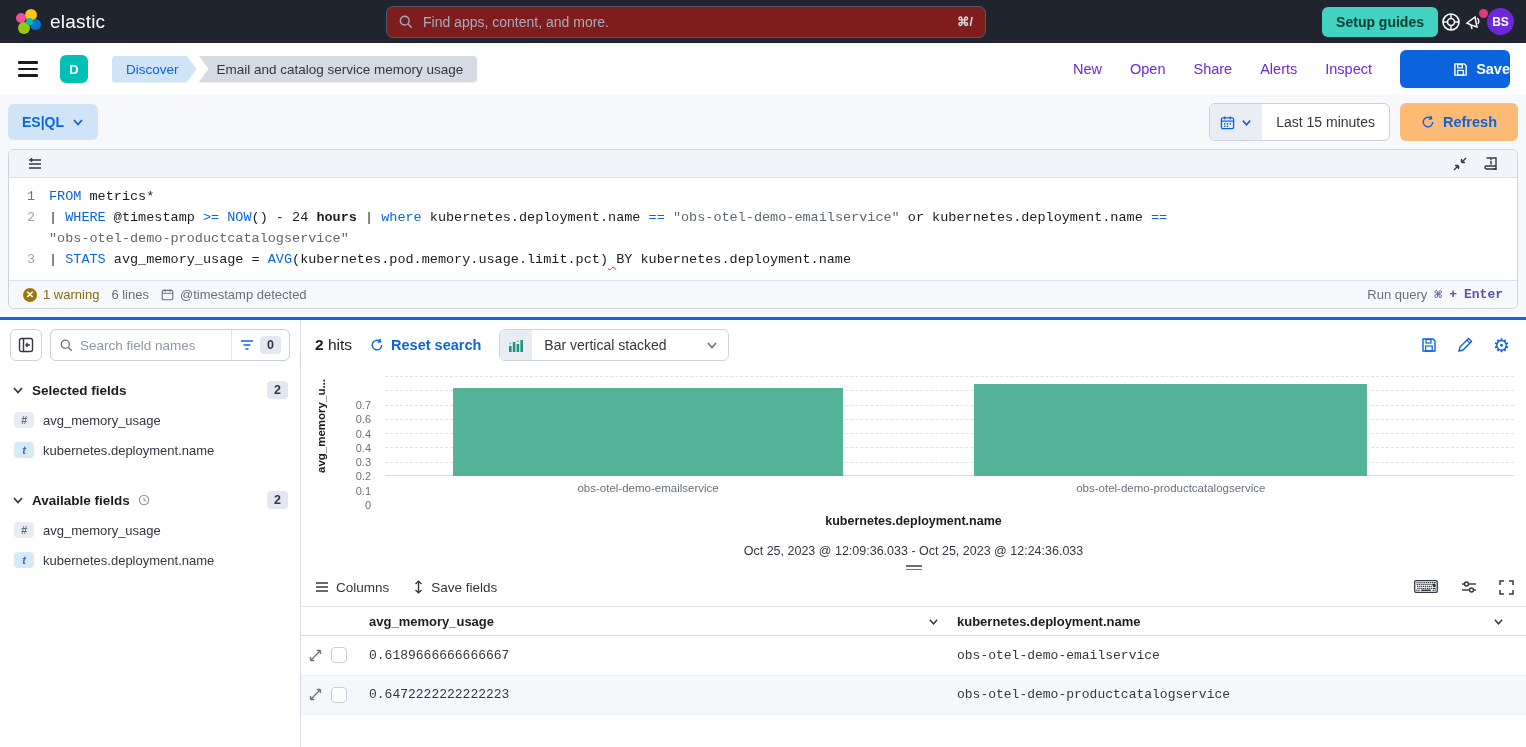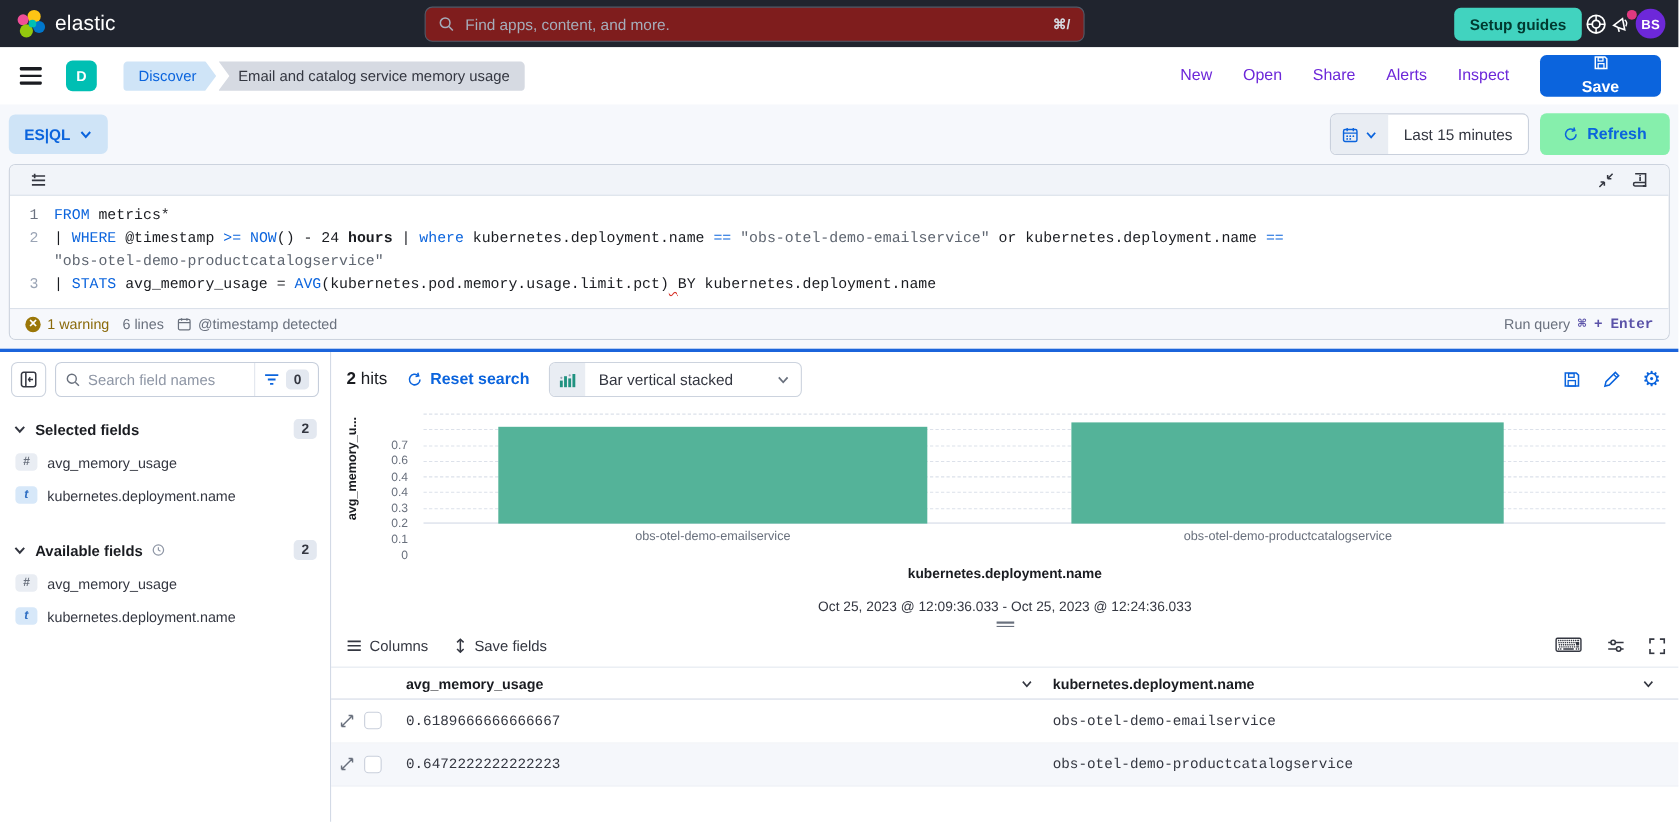--- a/index.html
+++ b/index.html
@@ -32,32 +32,32 @@
   .space-badge { width:28px; height:28px; border-radius:6px; background:#00bfb3; color:#fff; font-weight:700;
     font-size:13px; display:flex; align-items:center; justify-content:center; margin-left:6px; }
   .crumbs { display:flex; align-items:center; margin-left:10px; }
   .crumb-app { background:#cfe4f7; color:#0b64dd; font-size:13.5px; font-weight:500; padding:6px 18px 6px 14px;
     clip-path:polygon(0 0, calc(100% - 10px) 0, 100% 50%, calc(100% - 10px) 100%, 0 100%); border-radius:4px 0 0 4px; cursor:pointer; }
   .crumb-page { background:#d6dae2; color:#343741; font-size:13.5px; padding:6px 14px 6px 18px; margin-left:2px;
     clip-path:polygon(0 0, 100% 0, 100% 100%, 0 100%, 10px 50%); border-radius:0 4px 4px 0; }
   .nav-actions { margin-left:auto; display:flex; align-items:center; gap:28px; }
   .nav-link { color:#6d28d9; font-size:14.5px; font-weight:500; text-decoration:none; cursor:pointer; }
   .save-btn { background:#0b64dd; color:#fff; border:none; border-radius:6px; height:38px; min-width:110px;
-    font-size:14.5px; font-weight:700; font-family:inherit; display:flex; align-items:center; justify-content:flex-start; gap:8px; cursor:pointer;flex-direction:column; }
+    font-size:14.5px; font-weight:700; font-family:inherit; display:flex; align-items:center; justify-content:flex-end; gap:8px; cursor:pointer; }
 
   
   .query-zone { background:#f6f8fc; padding:7px 8px 8px; }
   .query-row { display:flex; align-items:center; height:40px; margin-bottom:7px; }
   .esql-btn { background:#cfe4f7; color:#0b64dd; border:none; border-radius:6px; height:36px; padding:0 14px;
     font-size:14px; font-weight:700; font-family:inherit; display:flex; align-items:center; gap:8px; cursor:pointer; }
   .query-right { margin-left:auto; display:flex; align-items:center; gap:10px; }
   .datepicker { display:flex; align-items:stretch; border:1px solid #c9d0dc; border-radius:6px; overflow:hidden; height:38px; background:#fff; }
   .dp-cal { background:#e9edf3; display:flex; align-items:center; gap:6px; padding:0 10px; cursor:pointer; }
   .dp-range { display:flex; align-items:center; padding:0 14px; font-size:14px; color:#343741; cursor:pointer; }
-  .refresh-btn { background:#86efac; color:#0b64dd; border:none; border-radius:6px; height:38px; padding:0 18px; min-width:118px;
+  .refresh-btn { background:#fdba74; color:#0b64dd; border:none; border-radius:6px; height:38px; padding:0 18px; min-width:118px;
     font-size:14.5px; font-weight:700; font-family:inherit; display:flex; align-items:center; justify-content:center; gap:8px; cursor:pointer; }
 
   
   .editor { border:1px solid #ccd3de; border-radius:6px; background:#fff; overflow:hidden; }
   .editor-toolbar { height:28px; background:#f1f4f9; border-bottom:1px solid #dbe1ea; display:flex; align-items:center; padding:0 10px; }
   .editor-toolbar .spacer { flex:1; }
   .ed-ic { padding:2px 8px; cursor:pointer; display:flex; align-items:center; }
   .code-area { padding:8px 0 10px; font-family:"Liberation Mono","DejaVu Sans Mono",monospace; font-size:13.5px; line-height:21px; color:#1a1c21; cursor:text; }
   .code-row { display:flex; white-space:pre; }
   .gutter { width:40px; text-align:right; padding-right:14px; color:#9aa4b5; flex:none; user-select:none; }

